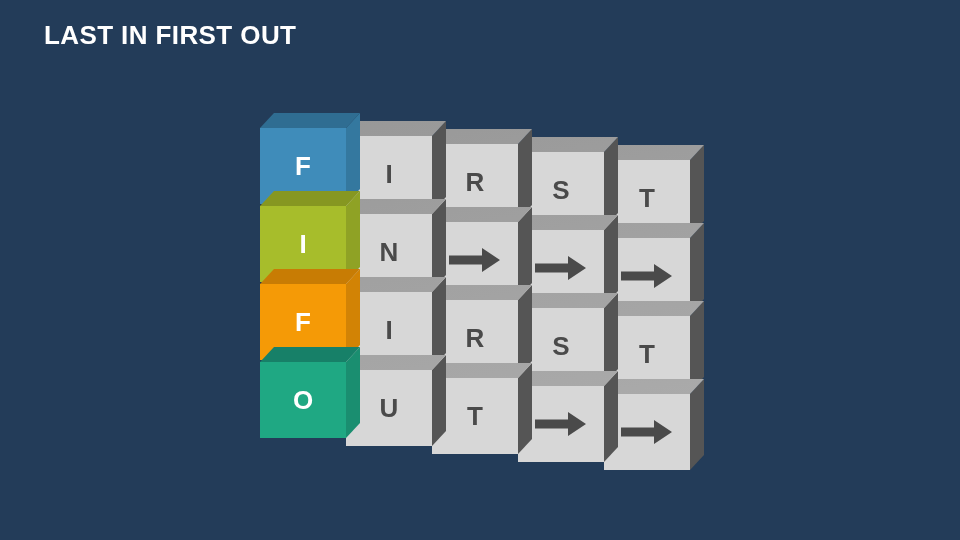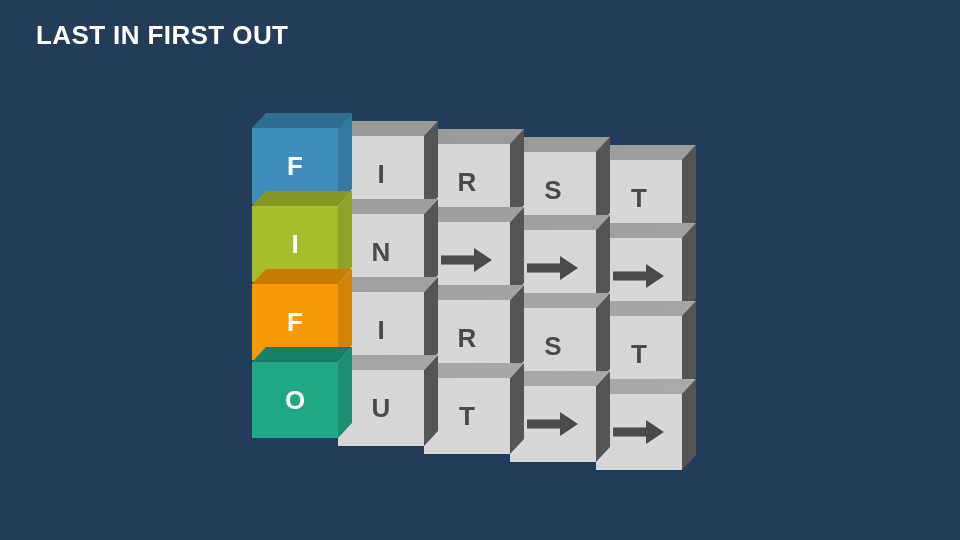--- a/index.html
+++ b/index.html
@@ -2,21 +2,21 @@
 <html><head>
 <meta charset="utf-8">
 <style>
   html,body{margin:0;padding:0;}
   body{
     width:960px;height:540px;overflow:hidden;
     background:#233c59;
     font-family:"Liberation Sans", sans-serif;
     position:relative;
   }
-  #stage{position:absolute;inset:0;}
+  #stage{position:absolute;inset:0;margin-left:8px;}
 
   .title{
     position:absolute;
     left:36px; top:20px;
     font-size:26px;
     font-weight:bold;
     letter-spacing:0.4px;
     color:#ffffff;
     white-space:nowrap;
     -webkit-font-smoothing:antialiased;

